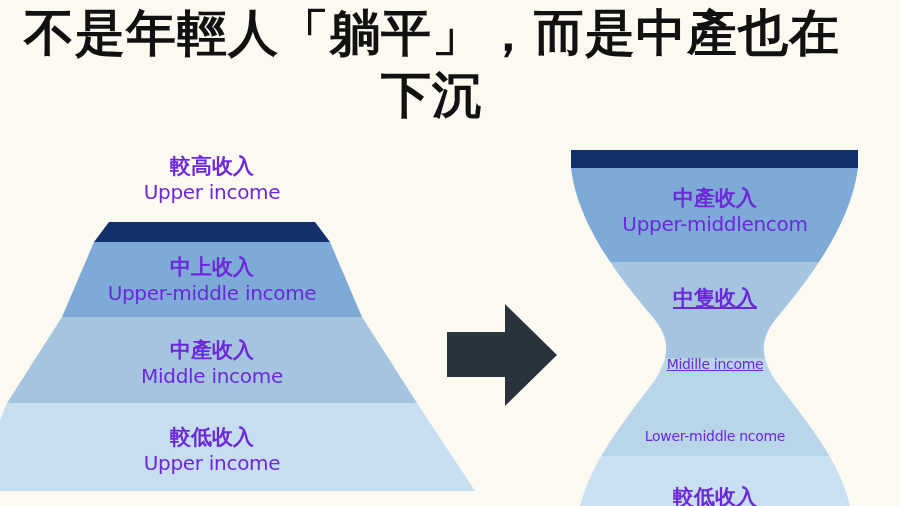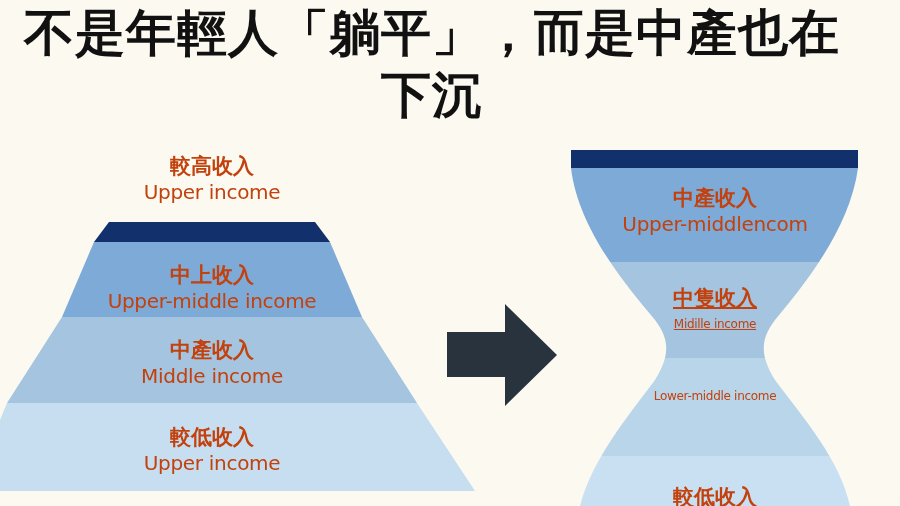--- a/index.html
+++ b/index.html
@@ -17,26 +17,26 @@
       font-size: 50px;
       line-height: 62px;
       color: #111;
       letter-spacing: 1px;
     }
     .title .line { display: block; }
     svg.shapes { position: absolute; left: 0; top: 0; }
     .label {
       position: absolute;
       text-align: center;
-      color: #c2410c;
+      color: #6d28d9;
       white-space: nowrap;
     }
     .label .zh { display: block; font-weight: bold; font-size: 21px; line-height: 26px; }
     .label .en { display: block; font-size: 20px; line-height: 26px; letter-spacing: -0.3px; }
-    .label.small .en { font-size: 12px; }
+    .label.small .en { font-size: 14px; margin-top: 40px; }
   </style>
 </head>
 <body>
 
 <div class="title">
   <span class="line">不是年輕人「躺平」，而是中產也在</span>
   <span class="line">下沉</span>
 </div>
 
 <svg class="shapes" width="900" height="506" viewBox="0 0 900 506">
@@ -70,21 +70,21 @@
     <rect x="560" y="358" width="310" height="98" fill="#b9d5ea"></rect>
     <rect x="560" y="456" width="310" height="50" fill="#c8e0f1"></rect>
   </g>
   <rect x="571" y="150" width="287" height="18" fill="#12306b"></rect>
 </svg>
 
 <div class="label" style="left:112px; top:153px; width:200px;">
   <span class="zh">較高收入</span>
   <span class="en">Upper income</span>
 </div>
-<div class="label" style="left:62px; top:262px; width:300px;">
+<div class="label" style="left:62px; top:254px; width:300px;">
   <span class="zh">中上收入</span>
   <span class="en">Upper-middle income</span>
 </div>
 <div class="label" style="left:62px; top:337px; width:300px;">
   <span class="zh">中產收入</span>
   <span class="en">Middle income</span>
 </div>
 <div class="label" style="left:62px; top:424px; width:300px;">
   <span class="zh">較低收入</span>
   <span class="en">Upper income</span>
@@ -92,17 +92,17 @@
 
 <div class="label" style="left:565px; top:185px; width:300px;">
   <span class="zh">中產收入</span>
   <span class="en">Upper-middlencom</span>
 </div>
 <div class="label small" style="left:565px; top:285px; width:300px;text-decoration:underline;">
   <span class="zh">中隻收入</span>
   <span class="en">Midille income</span>
 </div>
 <div class="label small" style="left:565px; top:383px; width:300px;">
-  <span class="en">Lower-middle income</span>
+  <span class="en">Lower-middle ncome</span>
 </div>
 <div class="label" style="left:565px; top:484px; width:300px;">
   <span class="zh">較低收入</span>
 </div>
 
 </body></html>

